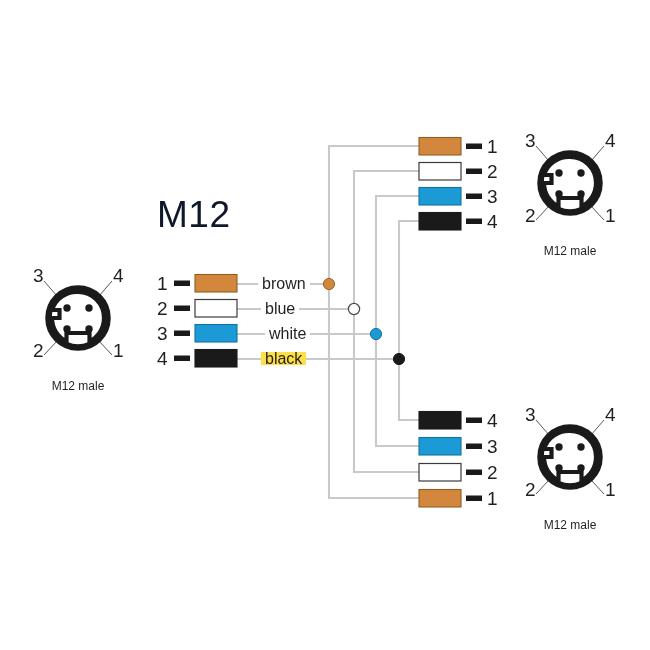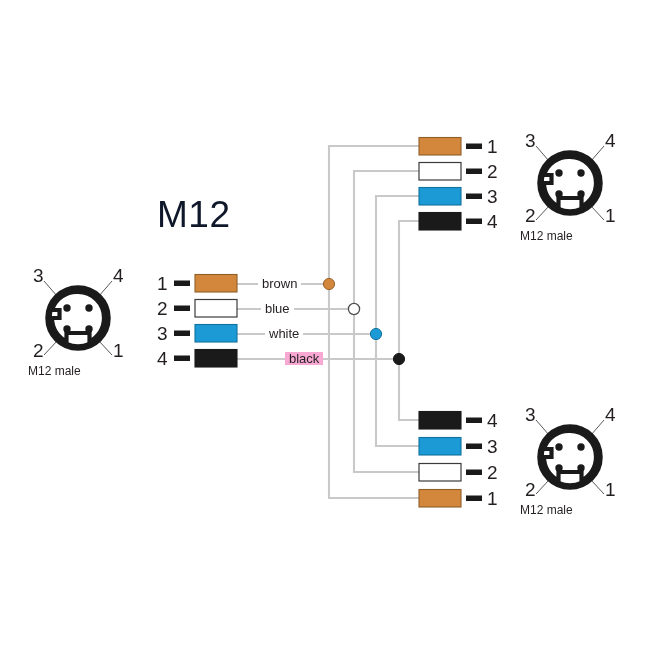--- a/index.html
+++ b/index.html
@@ -6,22 +6,22 @@
   #stage{
     position:relative;
     width:650px;height:650px;
     background:#ffffff;
     font-family:"Liberation Sans", sans-serif;
     overflow:hidden;
   }
   #svgroot{position:absolute;left:0;top:0;width:650px;height:650px;}
   .txt{position:absolute;color:#231f20;white-space:nowrap;}
   .num{font-size:19px;line-height:19px;}
-  .wirelabel{font-size:13px;line-height:13px;}
-  .conn-caption{font-size:12px;line-height:12px;}
+  .wirelabel{font-size:16px;line-height:13px;}
+  .conn-caption{font-size:12px;line-height:12px;text-align:center;margin-top:15px;}
   .title-m12{font-size:37px;line-height:37px;color:#0f172a;letter-spacing:0.5px;}
 </style>
 </head>
 <body>
 
 <div id="stage">
 
   <svg id="svgroot" viewBox="0 0 650 650">
 
     <g fill="none" stroke="#c9c9c9" stroke-width="2.1" stroke-linecap="butt">
@@ -159,21 +159,21 @@
   <div class="txt title-m12" style="left:157px;top:196px;">M12</div>
 
   <div class="txt num" style="left:157px;top:274px;">1</div>
   <div class="txt num" style="left:157px;top:299px;">2</div>
   <div class="txt num" style="left:157px;top:324px;">3</div>
   <div class="txt num" style="left:157px;top:349px;">4</div>
 
   <div class="txt wirelabel" style="left:258px;top:277px;background:#fff;padding:0 4px;">brown</div>
   <div class="txt wirelabel" style="left:261px;top:302px;background:#fff;padding:0 4px;">blue</div>
   <div class="txt wirelabel" style="left:265px;top:327px;background:#fff;padding:0 4px;">white</div>
-  <div class="txt wirelabel" style="left:261px;top:352px;background:#f9a8d4;padding:0 4px;margin-left:24px;">black</div>
+  <div class="txt wirelabel" style="left:261px;top:352px;background:#fde047;padding:0 4px;">black</div>
 
   <div class="txt num" style="left:487px;top:137px;">1</div>
   <div class="txt num" style="left:487px;top:162px;">2</div>
   <div class="txt num" style="left:487px;top:187px;">3</div>
   <div class="txt num" style="left:487px;top:212px;">4</div>
 
   <div class="txt num" style="left:487px;top:411px;">4</div>
   <div class="txt num" style="left:487px;top:437px;">3</div>
   <div class="txt num" style="left:487px;top:463px;">2</div>
   <div class="txt num" style="left:487px;top:489px;">1</div>

